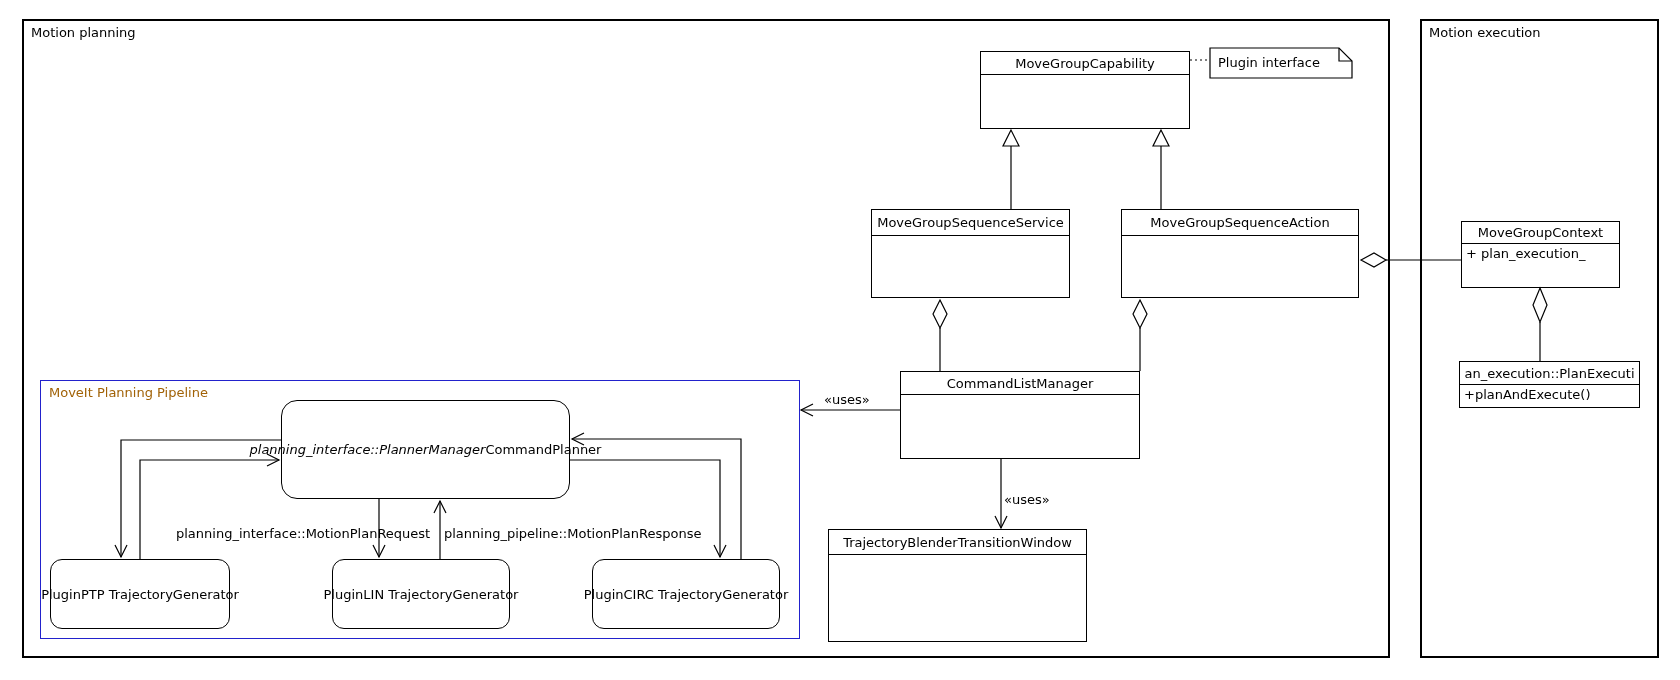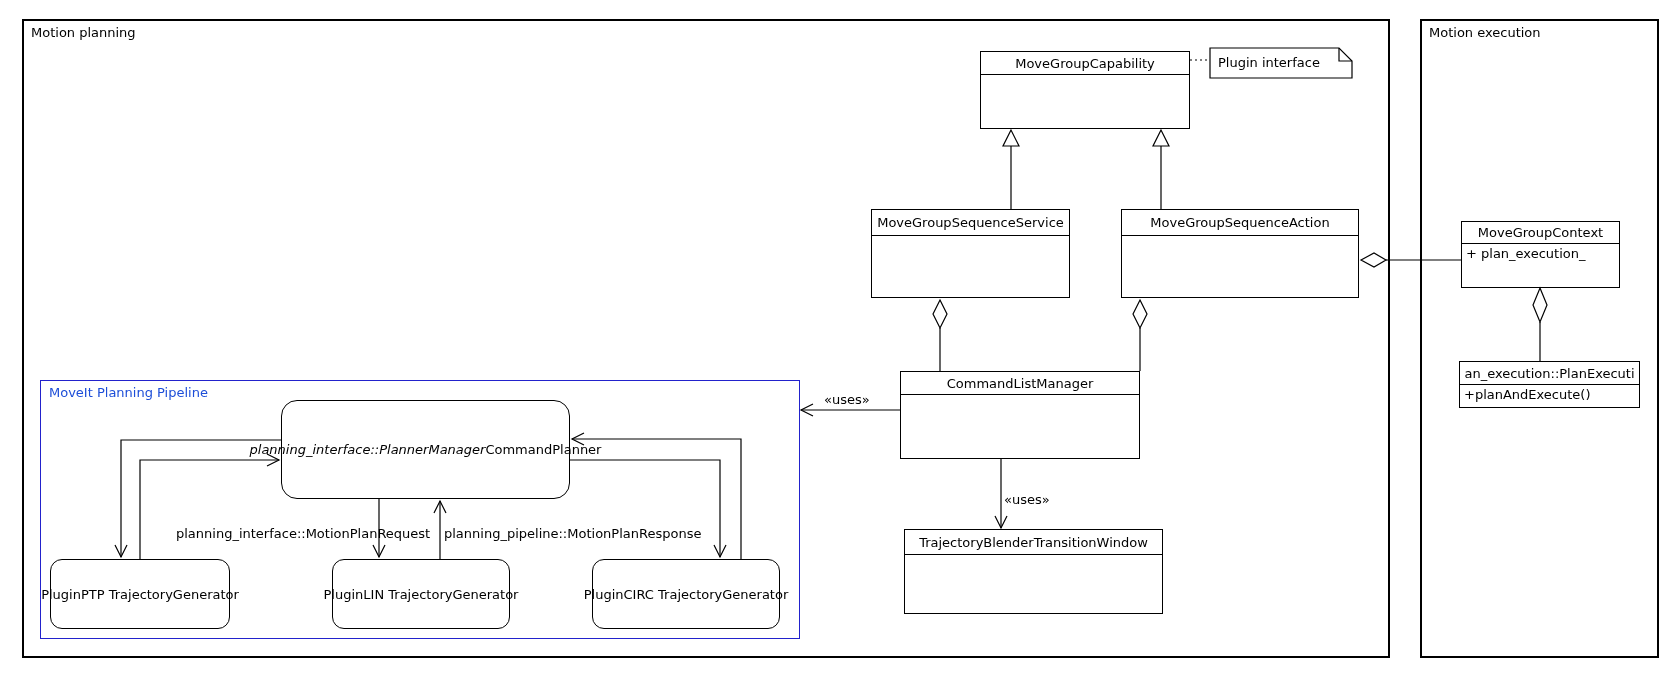--- a/index.html
+++ b/index.html
@@ -9,21 +9,21 @@
     font-size:13px;color:#000;overflow:hidden;
   }
   .container-box{
     position:absolute;border:2px solid #000;background:transparent;
     box-sizing:border-box;
   }
   .container-label{position:absolute;top:4px;left:7px;white-space:nowrap;}
   .pipeline-box{
     position:absolute;border:1px solid #2222cc;box-sizing:border-box;
   }
-  .pipeline-label{position:absolute;top:4px;left:8px;color:#1d4ed8;white-space:nowrap;}
+  .pipeline-label{position:absolute;top:4px;left:8px;color:#a16207;white-space:nowrap;}
   .cls{
     position:absolute;border:1px solid #000;background:#fff;
     box-sizing:border-box;display:flex;flex-direction:column;
   }
   .cls-title{
     border-bottom:1px solid #000;display:flex;align-items:center;justify-content:center;
     white-space:nowrap;overflow:hidden;flex:0 0 auto;
   }
   .cls-body{flex:1 1 auto;padding:2px 4px;white-space:nowrap;overflow:hidden;}
   .rounded{
@@ -68,21 +68,21 @@
   <div class="cls" style="left:1121px;top:209px;width:238px;height:89px">
     <div class="cls-title" style="height:25px">MoveGroupSequenceAction</div>
     <div class="cls-body"></div>
   </div>
 
   <div class="cls" style="left:900px;top:371px;width:240px;height:88px">
     <div class="cls-title" style="height:22px">CommandListManager</div>
     <div class="cls-body"></div>
   </div>
 
-  <div class="cls" style="left:904px;top:529px;width:259px;height:85px">
+  <div class="cls" style="left:828px;top:529px;width:259px;height:113px">
     <div class="cls-title" style="height:24px">TrajectoryBlenderTransitionWindow</div>
     <div class="cls-body"></div>
   </div>
 
   <div class="cls" style="left:1461px;top:221px;width:159px;height:67px">
     <div class="cls-title" style="height:21px">MoveGroupContext</div>
     <div class="cls-body">+ plan_execution_</div>
   </div>
 
   <div class="cls" style="left:1459px;top:361px;width:181px;height:47px">

